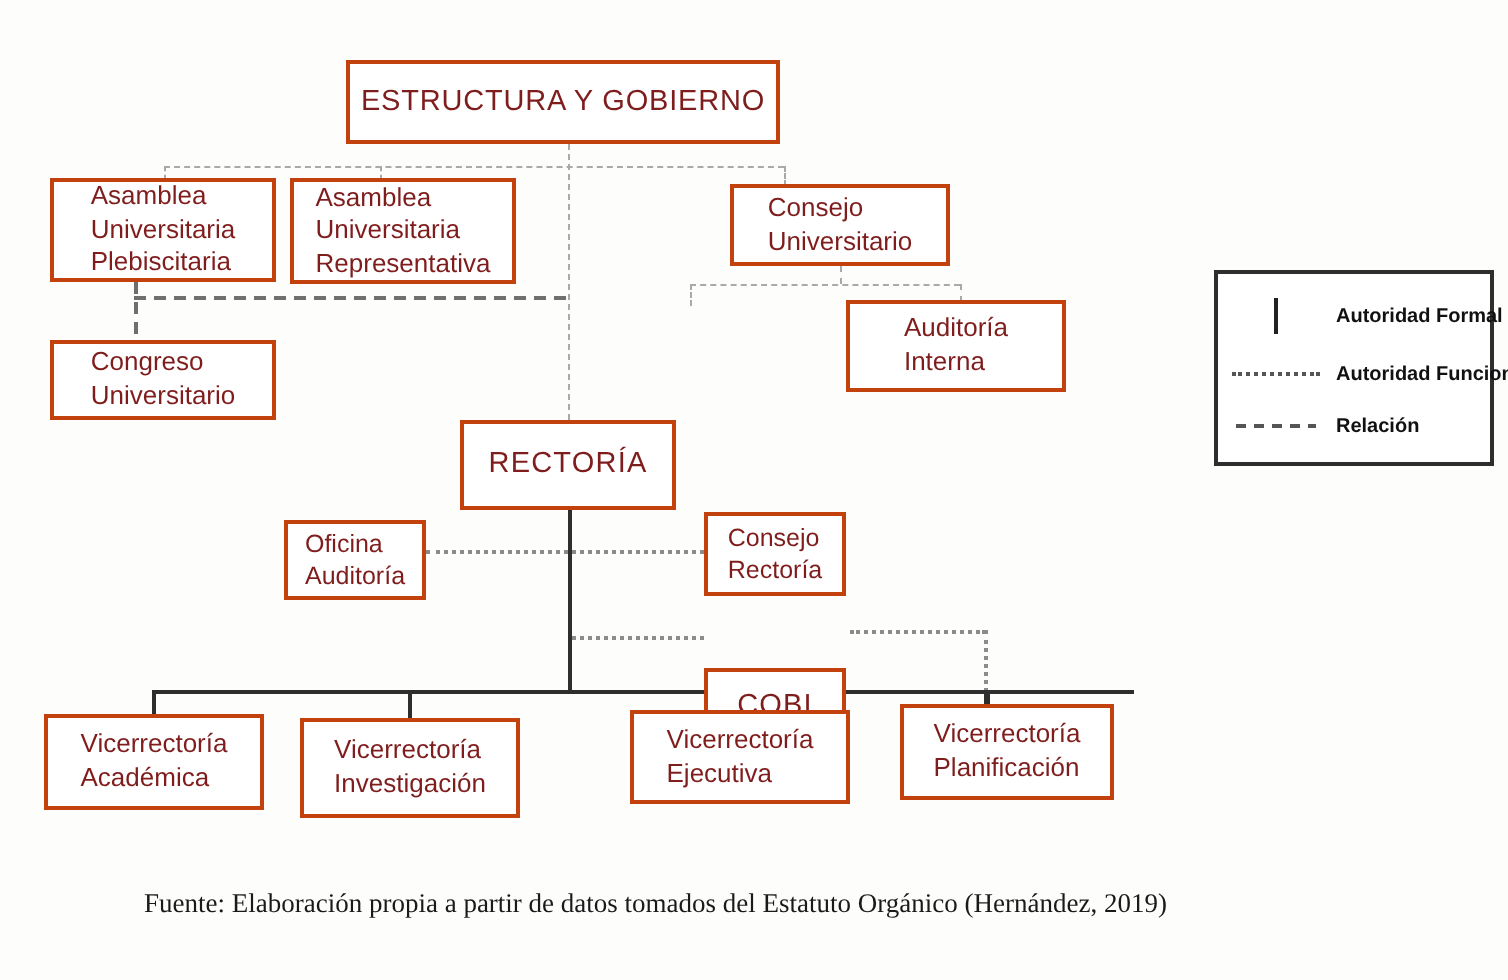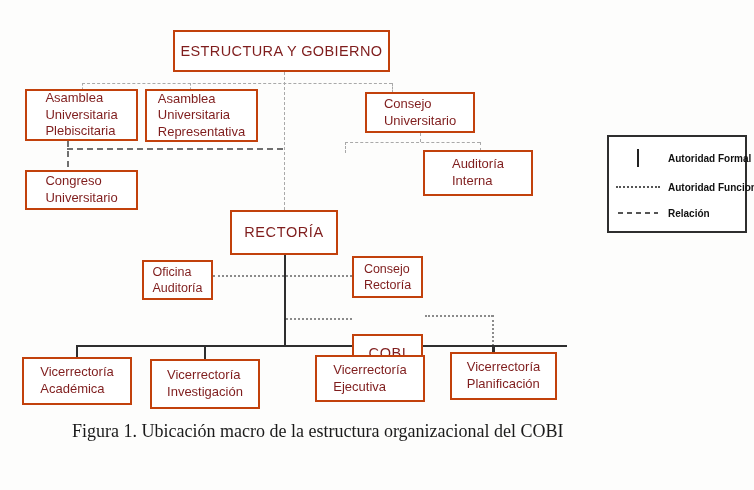--- a/index.html
+++ b/index.html
@@ -152,15 +152,15 @@
       <span class="leg-label">Autoridad Funcional</span>
     </div>
     <div class="leg-row">
       <span class="leg-sym">
           <span class="sym-asesoria"></span>
         </span>
       <span class="leg-label">Relación</span>
     </div>
   </div>
 
-  <div id="caption">Figura 1. Ubicación macro de la estructura organizacional del COBI</div>
+  <div id="source">Fuente: Elaboración propia a partir de datos tomados del Estatuto Orgánico (Hernández, 2019)</div>
 
 </div>
 
 </body></html>

